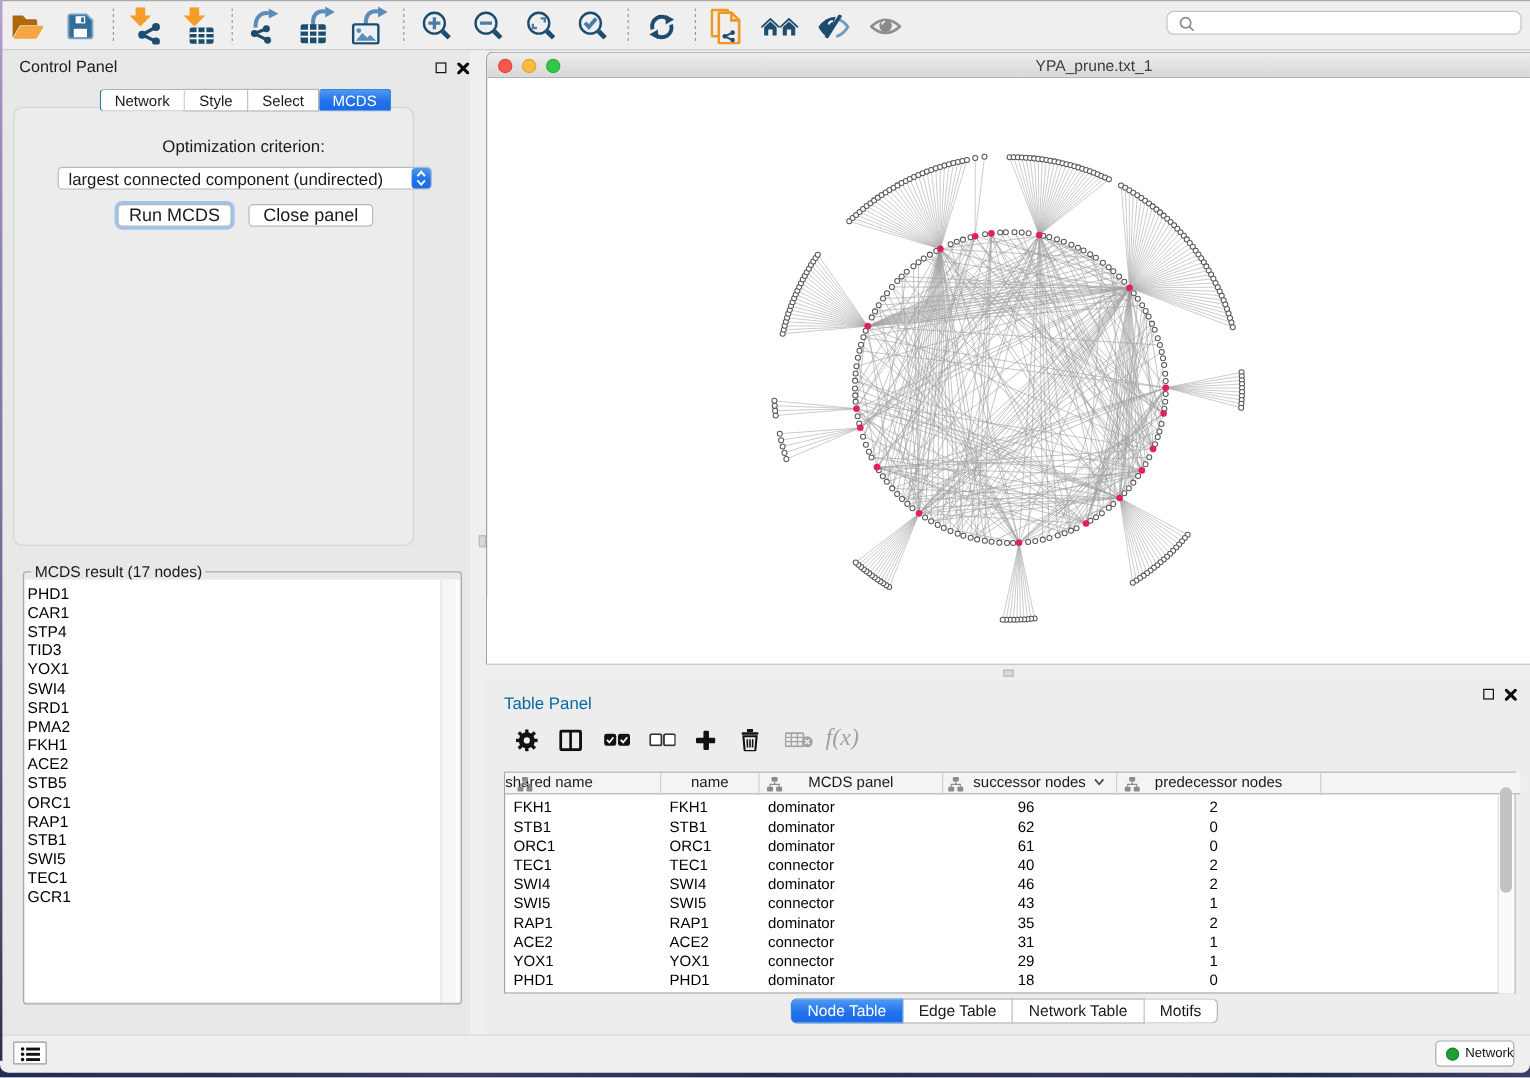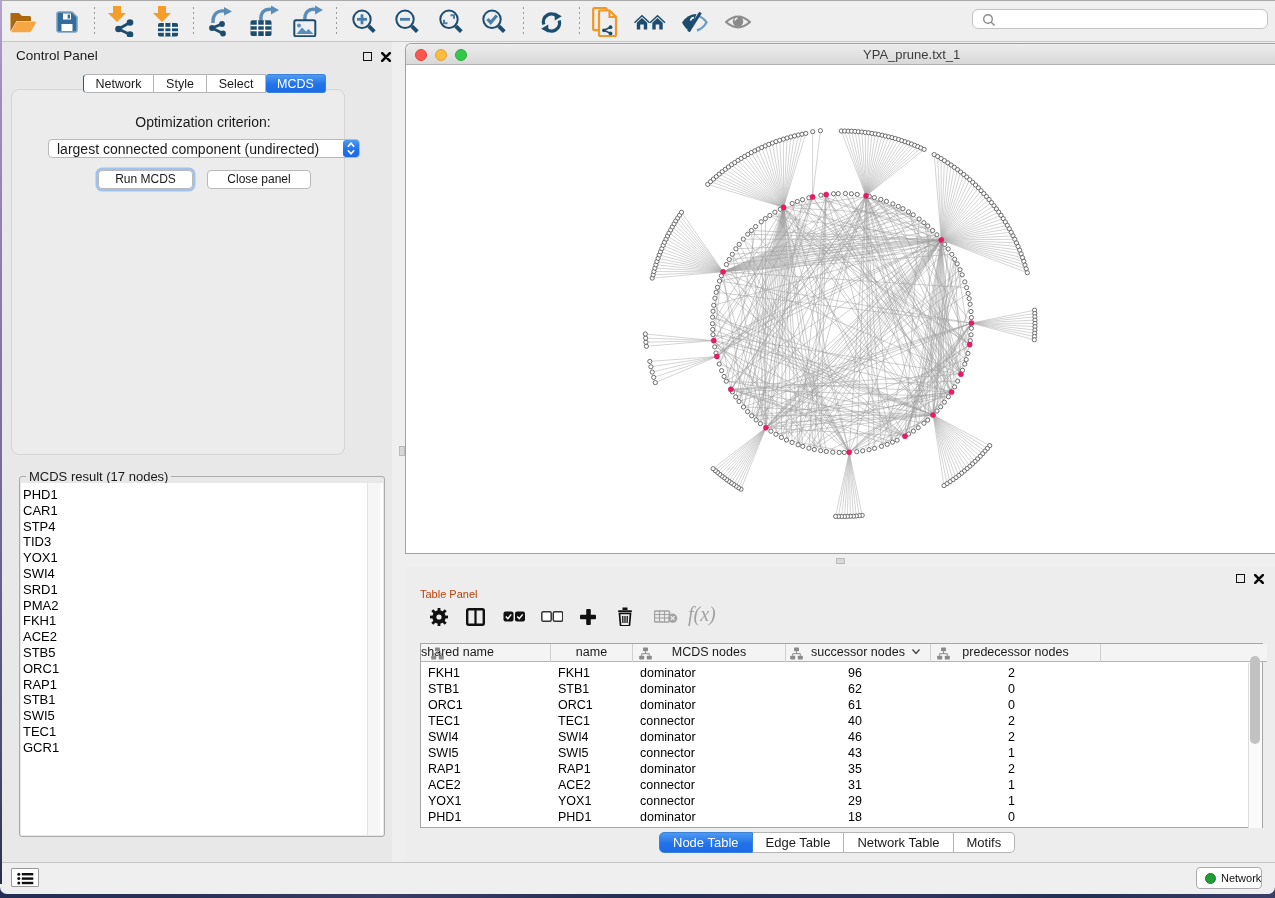--- a/index.html
+++ b/index.html
@@ -30,21 +30,21 @@
 .tab.last { border-radius:3px; }
 .tab.sel { background:linear-gradient(180deg,#4d9af2,#2372ea 55%,#1b6be8); color:#fff; border-color:#3c83d8; }
 #tabpane { position:absolute; left:9px; top:47px; width:334px; height:366px;
   background:#ececec; border:1px solid #d6d5d6; border-radius:8px; z-index:1; }
 #optlabel { position:absolute; left:0; top:24px; width:382px; text-align:center; font-size:14px; color:#1a1a1a;}
 #dropdown { position:absolute; left:36px; top:49px; width:312px; height:19px; background:#fff;
   border:1px solid #b9b9b9; border-radius:4px; font-size:14px; color:#1a1a1a; line-height:18px; padding-left:8px;}
 #dd-spin { position:absolute; right:0px; top:0px; width:16px; height:17px; background:linear-gradient(180deg,#4d9af2,#2372ea 55%,#1b6be8);
   border-radius:3px; }
 .btn { position:absolute; height:19px; background:#fff; border:1px solid #b9b9b9; border-radius:4px;
-  font-size:12px; color:#1a1a1a; text-align:center; line-height:17px;}
+  font-size:15px; color:#1a1a1a; text-align:center; line-height:17px;}
 #btn-run { left:86px; top:80px; width:95px; box-shadow:0 0 0 2.5px #9ec3ee; }
 #btn-close { left:195px; top:80px; width:104px; }
 #groupbox { position:absolute; left:17px; top:434px; width:366px; height:361px;
   border:1px solid #ababab; border-radius:3px; }
 #grouplabel { position:absolute; left:6px; top:-8px; background:#e9e8e9; padding:0 3px; font-size:13px; color:#1a1a1a;}
 #mlist { position:absolute; left:1px; top:6px; width:362px; height:352px; background:#fff; padding-top:4px; }
 #mlist .it { font-size:13px; color:#000; line-height:15.8px; padding-left:2px; }
 #mscroll { position:absolute; right:3px; top:0; width:13px; height:352px; background:#f6f6f6; border-left:1px solid #e2e2e2;}
 
 #vsplit { position:absolute; left:392px; top:42px; width:13px; height:820px; background:#efefef; }
@@ -54,21 +54,21 @@
 
 #netwin { position:absolute; left:405px; top:43px; width:870px; height:511px;
   background:#fff; border:1px solid #a2a2a2; border-right:none; border-radius:6px 0 0 0; }
 #titlebar { position:absolute; left:0; top:0; width:100%; height:21px;
   background:linear-gradient(180deg,#ededed,#d8d8d8); border-bottom:1px solid #b1b1b1; border-radius:6px 0 0 0;}
 .tl { position:absolute; top:4.5px; width:12px; height:12px; border-radius:50%; }
 #wtitle { position:absolute; left:457px; top:3px; font-size:13px; color:#3c3c3c; }
 #graphbox { position:absolute; left:0; top:21px; width:869px; height:489px; overflow:hidden; }
 
 #tpanel { position:absolute; left:405px; top:567px; width:870px; height:295px; background:#ededed; }
-#tp-title { position:absolute; left:15px; top:21px; font-size:11px; color:#c2410c; }
+#tp-title { position:absolute; left:15px; top:11px; font-size:14px; color:#0369a1; }
 #tp-float { position:absolute; left:831px; top:7px; width:9px; height:9px; border:1.5px solid #111; }
 #tp-close { position:absolute; left:849px; top:7px; line-height:0; }
 #ttool { position:absolute; left:0px; top:0px; width:870px; height:76px; }
 #ttable { position:absolute; left:15px; top:76px; width:843px; height:185px; background:#fff; border:1px solid #a5a5a5; }
 #thead { position:absolute; left:0; top:0; width:846px; height:18px; background:#f4f4f4; border-bottom:1px solid #b5b5b5; display:flex;}
 .th { height:18px; border-right:1px solid #cfcfcf; font-size:12.5px; color:#1a1a1a; text-align:center; line-height:17px; position:relative;}
 .trow { display:flex; height:16px; font-size:12.5px; color:#000; line-height:16px; }
 .td { padding-left:7px; }
 .tdr { text-align:center; padding-right:3px; }
 #tscroll { position:absolute; right:0; top:19px; width:14px; height:165px; background:#fafafa; border-left:1px solid #ddd;}
@@ -1159,21 +1159,21 @@
             <span style="position:absolute;left:6px;top:2px"><svg width="13" height="13" viewBox="0 0 13 13" style="vertical-align:-2px">
                 <g fill="#8a8a8a">
                   <rect x="4" y="0.5" width="5" height="3.8" rx="0.8"></rect>
                   <rect x="0.2" y="8.7" width="5" height="3.8" rx="0.8"></rect>
                   <rect x="7.8" y="8.7" width="5" height="3.8" rx="0.8"></rect>
                 </g>
                 <g stroke="#8a8a8a" stroke-width="1">
                   <path d="M6.5,4.3 V6.7 M2.7,8.7 V6.7 H10.3 V8.7" fill="none"></path>
                 </g>
               </svg></span>
-            <span style="display:block;width:100%;text-align:center">MCDS nodes</span>
+            <span style="display:block;width:100%;text-align:center">MCDS panel</span>
           </div>
           <div class="th" style="width:145px">
             <span style="position:absolute;left:4px;top:2px"><svg width="13" height="13" viewBox="0 0 13 13" style="vertical-align:-2px">
                 <g fill="#8a8a8a">
                   <rect x="4" y="0.5" width="5" height="3.8" rx="0.8"></rect>
                   <rect x="0.2" y="8.7" width="5" height="3.8" rx="0.8"></rect>
                   <rect x="7.8" y="8.7" width="5" height="3.8" rx="0.8"></rect>
                 </g>
                 <g stroke="#8a8a8a" stroke-width="1">
                   <path d="M6.5,4.3 V6.7 M2.7,8.7 V6.7 H10.3 V8.7" fill="none"></path>

